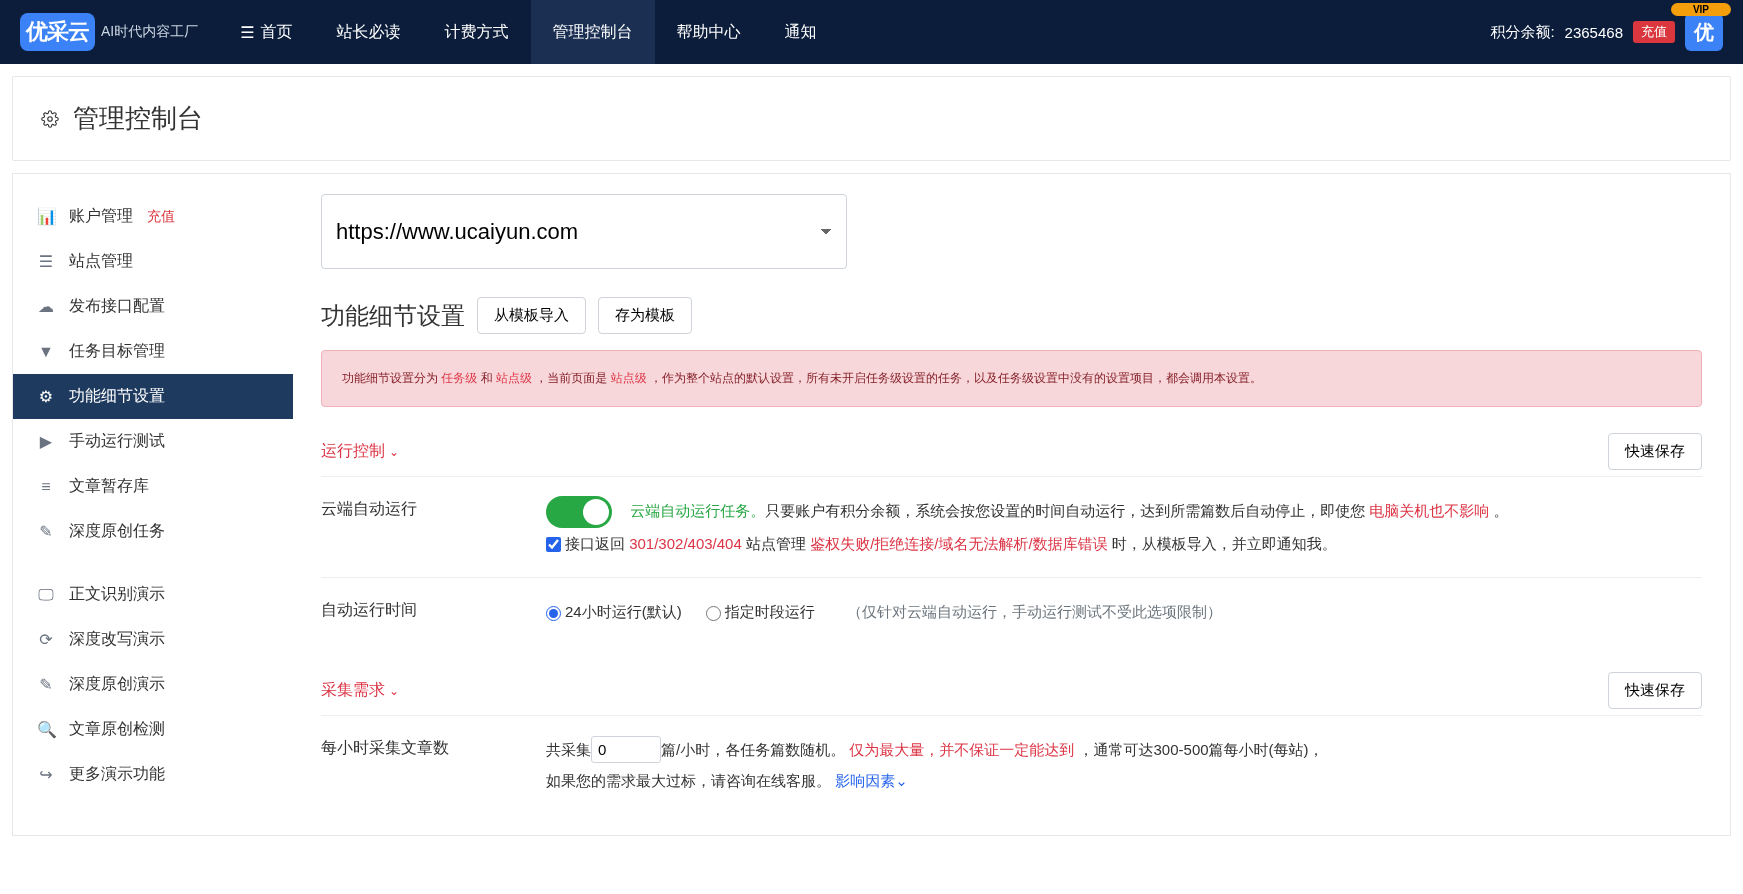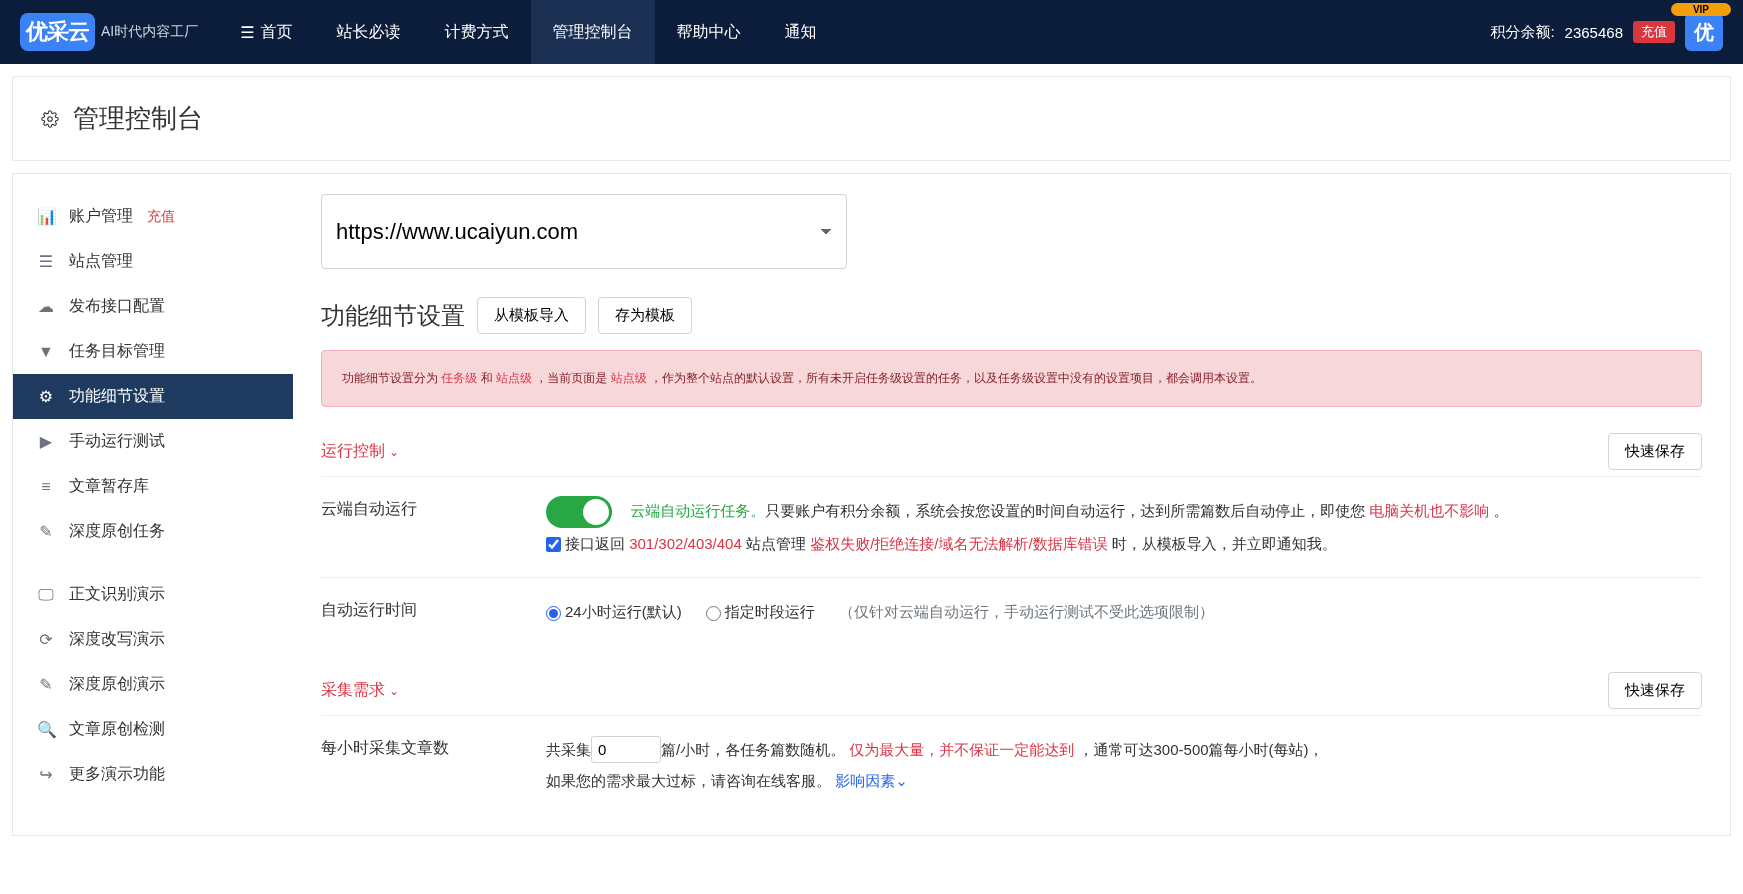--- a/index.html
+++ b/index.html
@@ -54,21 +54,21 @@
 .form-val .green { color:#28a745; }
 .form-val .red { color:#dc3545; }
 .form-val .blue { color:#2563eb; }
 
 .toggle { width:66px; height:32px; background:#28a745; border-radius:16px; position:relative; display:inline-block; vertical-align:middle; margin-right:14px; }
 .toggle .knob { width:26px; height:26px; background:#fff; border-radius:50%; position:absolute; top:3px; right:3px; }
 
 .check { width:15px; height:15px; accent-color:#2563eb; vertical-align:middle; margin-right:4px; }
 .radio { width:15px; height:15px; accent-color:#2563eb; vertical-align:middle; margin-right:4px; }
 .radio-label { margin-right:20px; }
-.hint { color:#6c757d; margin-left:0; }
+.hint { color:#6c757d; margin-left:8px; }
 .num-input { width:70px; padding:4px 6px; border:1px solid #ced4da; border-radius:3px; font-size:15px; }
 
 svg { width:18px; height:18px; vertical-align:middle; }
 </style>
 </head>
 <body>
 
 <div class="topnav">
   <div class="brand">
     <span class="brand-logo">优采云</span>

